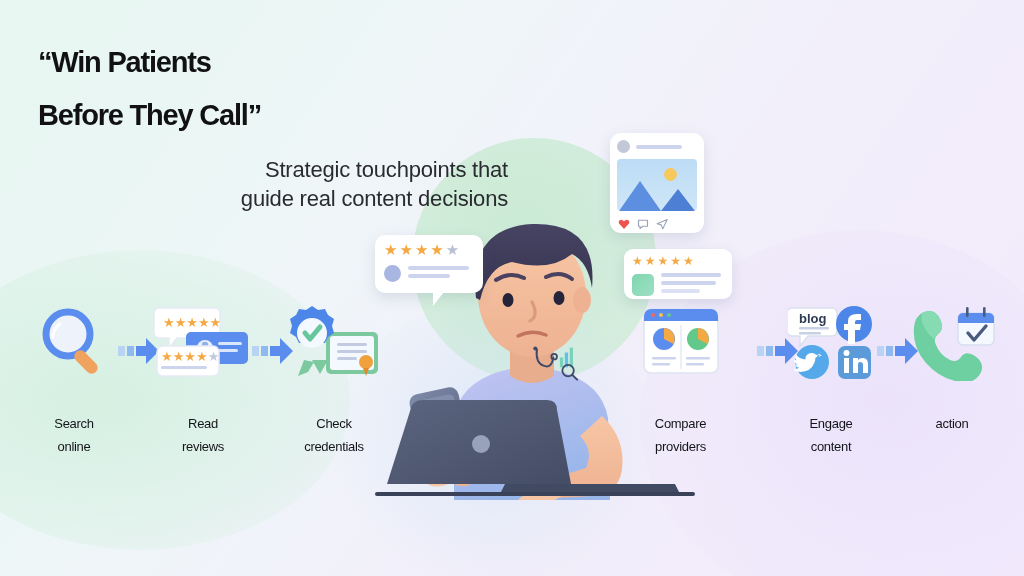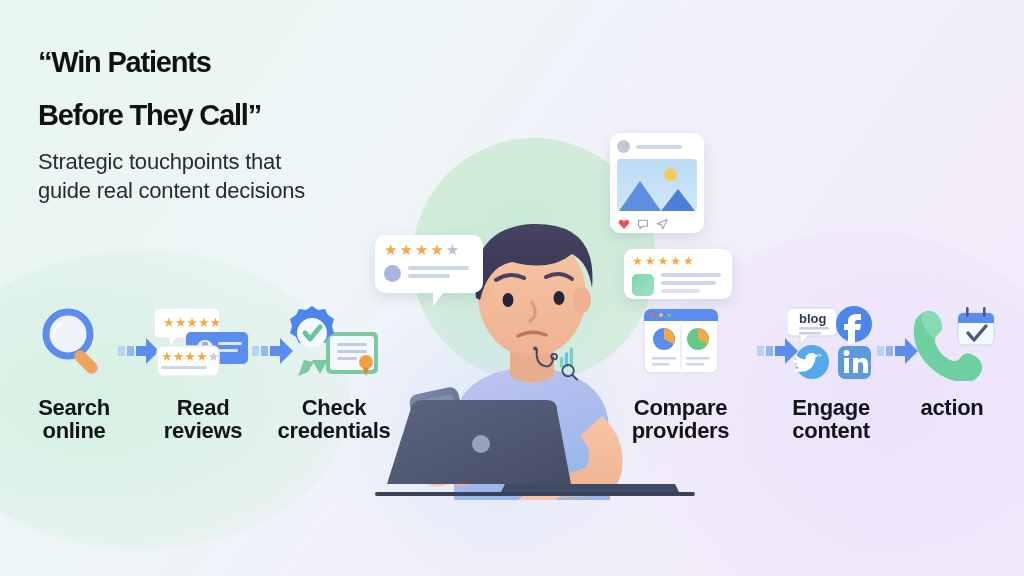--- a/index.html
+++ b/index.html
@@ -60,25 +60,26 @@
   }
   .headline-line {
     font-size: 29px;
     line-height: 53px;
     font-weight: bold;
     color: #111113;
     letter-spacing: -1.2px;
     white-space: nowrap;
   }
   #subheadline {
-    margin-top: 5px;
+    margin-top: 13px;
     font-size: 22px;
     line-height: 29px;
     color: #2a2b30;
     letter-spacing: -0.2px;
+    text-align: right;
   }
 
   
   #steps-row {
     position: absolute;
     left: 0; top: 300px;
     width: 1024px;
     height: 200px;
   }
   .step {
@@ -86,24 +87,24 @@
     width: 120px;
     text-align: center;
   }
   .step-icon {
     height: 84px;
     display: flex;
     align-items: center;
     justify-content: center;
   }
   .step-label {
-    margin-top: 12px;
-    font-size: 22px;
+    margin-top: 28px;
+    font-size: 13px;
     line-height: 23px;
-    font-weight: bold;
+    font-weight: normal;
     color: #14151a;
     letter-spacing: -0.3px;
   }
   .arrow {
     position: absolute;
     top: 36px;
     width: 42px;
     height: 30px;
   }
 

